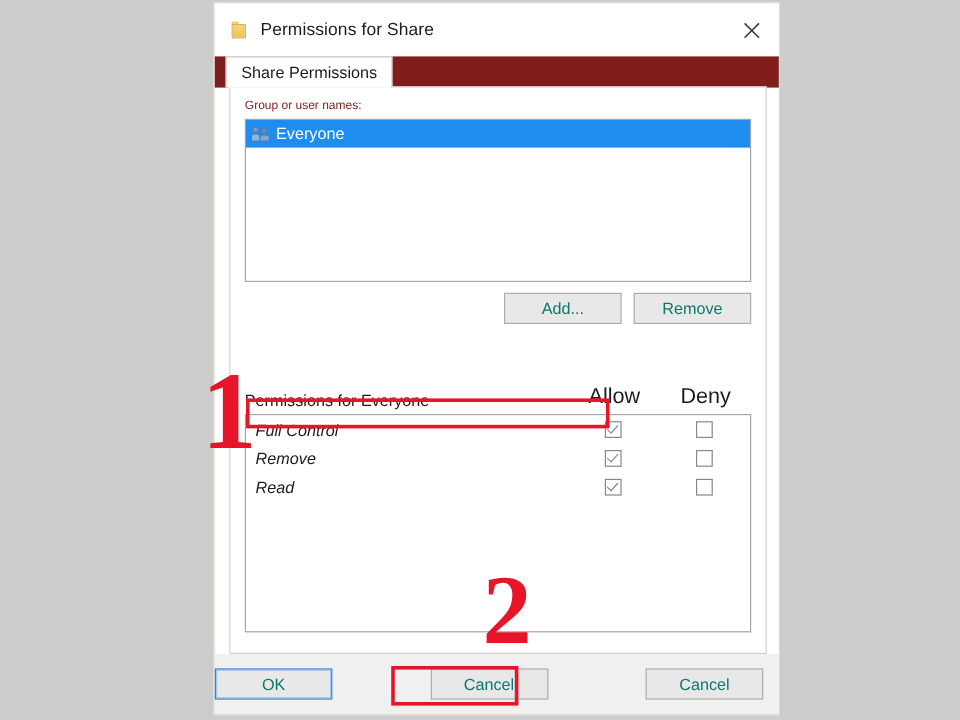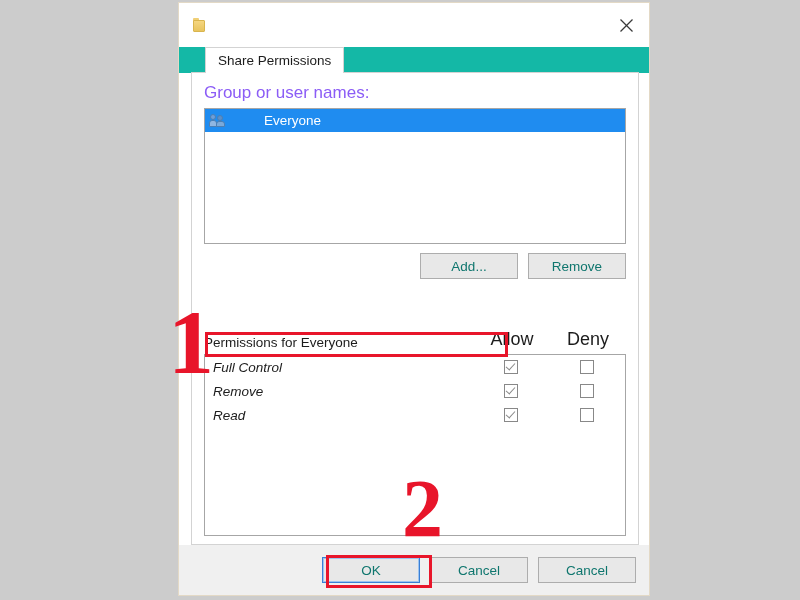--- a/index.html
+++ b/index.html
@@ -77,22 +77,22 @@
     align-items: center;
     justify-content: center;
     cursor: pointer;
   }
   .close-btn svg { display: block; }
 
   
   .tabstrip {
     height: 26px;
     min-height: 26px;
-    background: #14b8a6;
-    padding-left: 26px;
+    background: #7f1d1d;
+    padding-left: 9px;
     box-sizing: border-box;
     display: flex;
     align-items: flex-end;
     position: relative;
   }
   .tab {
     height: 26px;
     padding: 0 12px;
     background: #ffffff;
     border: 1px solid #d3d3d3;
@@ -114,41 +114,40 @@
     border: 1px solid #d3d3d3;
     border-top: 1px solid #d3d3d3;
     margin: 0 10px 0 12px;
     margin-top: -1px;
     box-sizing: border-box;
     padding: 10px 12px 0 12px;
     position: relative;
   }
 
   .field-label {
-    font-size: 17px;
-    color: #8b5cf6;
+    font-size: 10px;
+    color: #7f1d1d;
     margin-bottom: 5px;
   }
 
   
   .listbox {
     border: 1px solid #a6a6a6;
     background: #ffffff;
     box-sizing: border-box;
     height: 136px;
     overflow: hidden;
   }
   .list-row {
     display: flex;
     align-items: center;
     height: 23px;
     padding-left: 4px;
     box-sizing: border-box;
     cursor: pointer;
-    gap: 34px;
   }
   .list-row.selected {
     background: #1f8cf0;
   }
   .list-row.selected .list-label {
     color: #ffffff;
   }
   .users-icon {
     width: 17px;
     height: 15px;
@@ -269,21 +268,21 @@
     transform: rotate(42deg);
   }
 
   
   .footer {
     height: 50px;
     min-height: 50px;
     background: #f0f0f0;
     display: flex;
     align-items: center;
-    justify-content: flex-end;
+    justify-content: space-between;
     gap: 10px;
     padding-right: 13px;
     box-sizing: border-box;
     position: relative;
   }
   .footer .btn { min-width: 98px; }
   .btn.focused {
     border: 1px solid #3a7fd5;
     box-shadow: inset 0 0 0 1px #9dc4ef;
   }
@@ -332,20 +331,21 @@
 </head>
 <body>
 
 <div class="dialog">
 
   <div class="titlebar">
     <span class="folder-icon">
       <span class="fi-tab"></span>
       <span class="fi-body"></span>
     </span>
+    <span class="title-text">Permissions for Share</span>
     <span class="close-btn">
       <svg width="15" height="15" viewBox="0 0 15 15" aria-hidden="true">
         <line x1="1.5" y1="1.5" x2="13.5" y2="13.5" stroke="#3a3a3a" stroke-width="1.3"></line>
         <line x1="13.5" y1="1.5" x2="1.5" y2="13.5" stroke="#3a3a3a" stroke-width="1.3"></line>
       </svg>
     </span>
   </div>
 
   <div class="tabstrip">
     <div class="tab">

